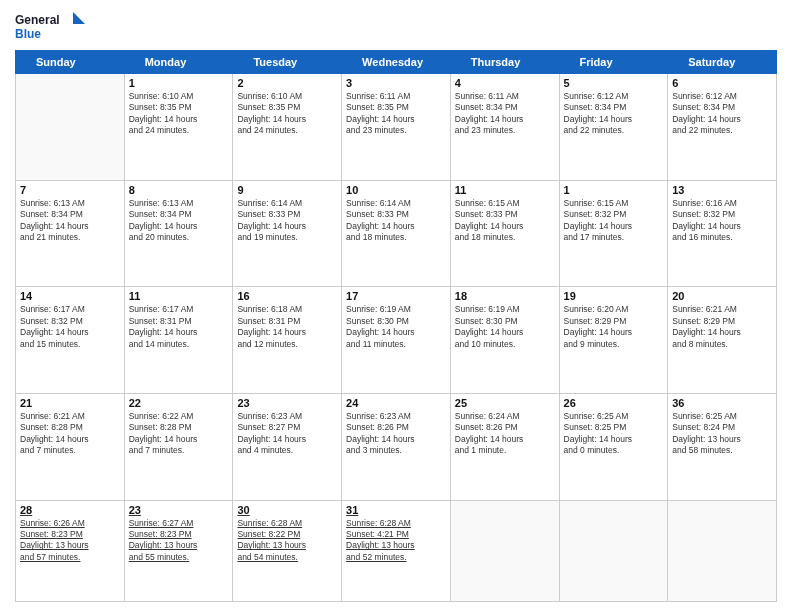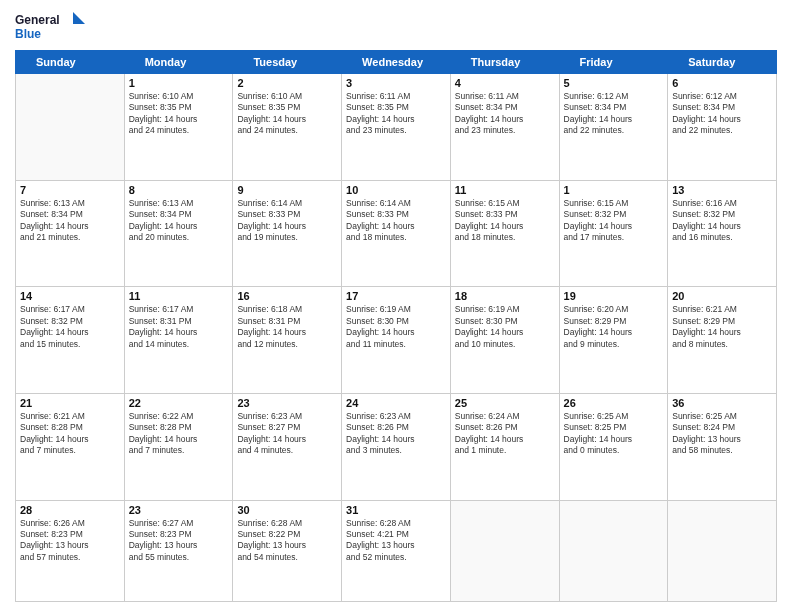--- a/index.html
+++ b/index.html
@@ -76,20 +76,21 @@
     .cell-text {
       font-size: 8.5px;
       color: #333;
       line-height: 1.35;
     }
     .empty-cell {
       background: #f9f9f9;
     }
     tr:last-child td {
       height: 78px;
+      text-decoration: underline;
     }
   </style>
 </head>
 <body>
 
 <div class="page">
   <div class="header">
     <div class="logo">
   <svg width="70" height="32" viewBox="0 0 70 32" xmlns="http://www.w3.org/2000/svg">
     <text x="0" y="14" font-size="12" font-weight="bold" fill="#1a1a2e" font-family="Arial">General</text>

